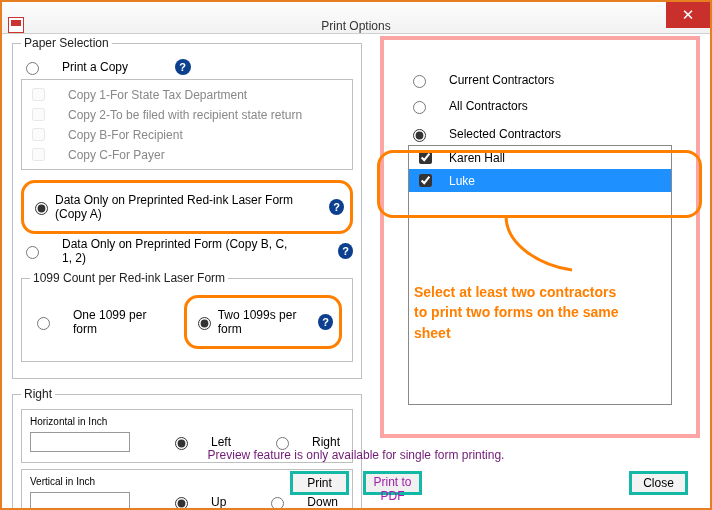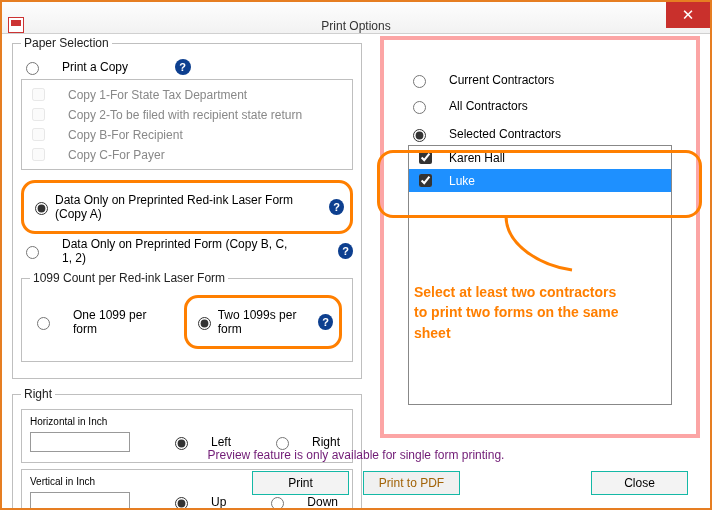--- a/index.html
+++ b/index.html
@@ -76,24 +76,24 @@
   }
   .count-group { display:flex; align-items:center; gap:20px; padding:4px 2px;}
   .offset-box {
     border:1px solid #bfbfbf; padding:6px 8px; margin-top:2px;
   }
   .offset-box .hdr { font-size:10px; margin-bottom:4px;}
   .text-input {
     width:100px; height:20px; border:1px solid #999; padding:1px 3px; font:inherit;
   }
   .btn {
-    width:97px; height:24px; background:#f3f3f3;
-    border:1px solid #14b8a6; font:inherit; cursor:pointer;
-  }
-  .btn.disabled { color:#a16207; background:#f0f0f0;}
+    width:59px; height:24px; background:#f3f3f3;
+    border:3px solid #14b8a6; font:inherit; cursor:pointer;
+  }
+  .btn.disabled { color:#a21caf; background:#f0f0f0;}
   .contractor-list {
     border:1px solid #888; margin-top:2px; height:260px;
   }
   .contractor-item {
     display:flex; align-items:center; gap:14px;
     padding:2px 6px; font-size:12px;
   }
   .contractor-item.selected { background:#1e90ff; color:#fff;}
   .note {
     color:#ff7f00; font-weight:bold; font-size:14px; line-height:1.45;

